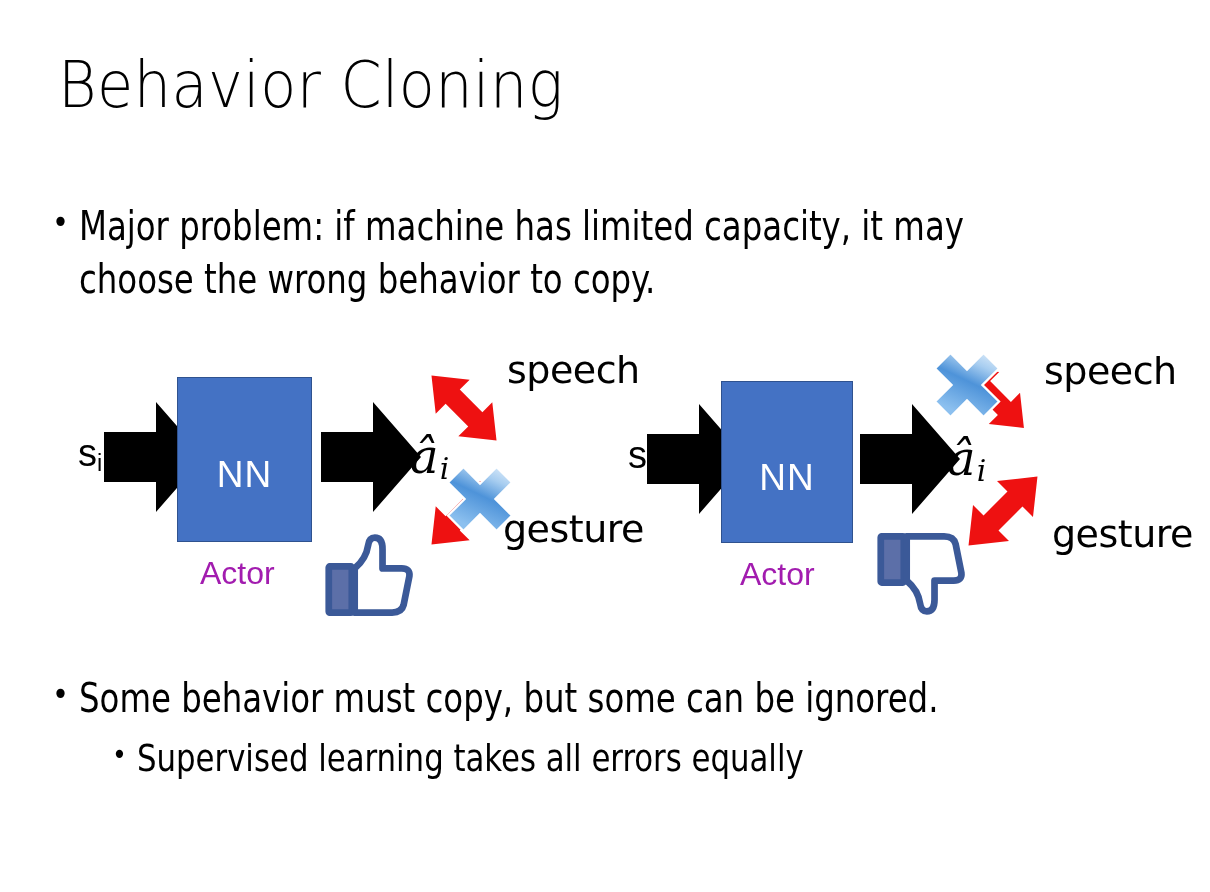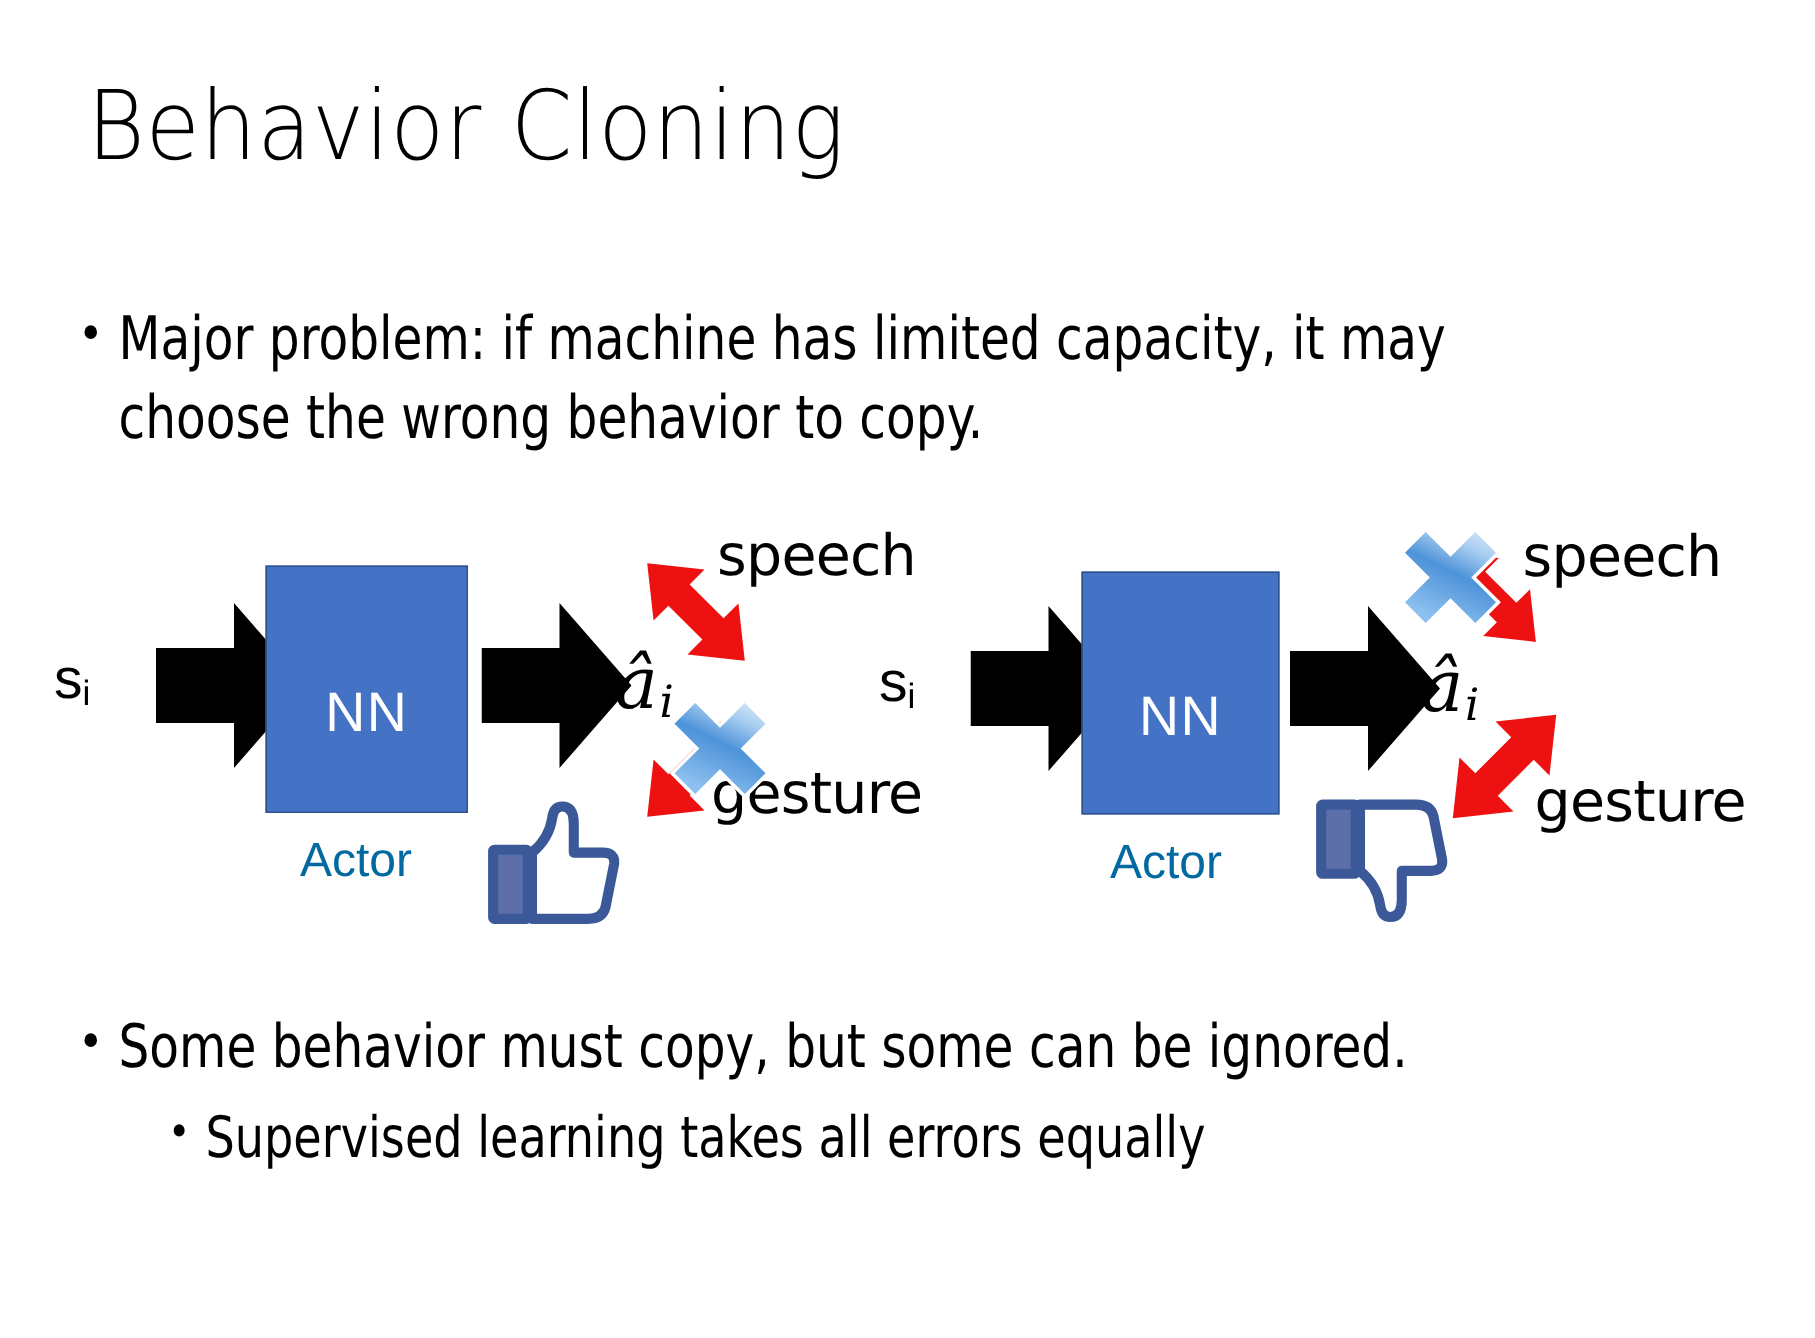--- a/index.html
+++ b/index.html
@@ -92,20 +92,21 @@
     height: 300px;
   }
   #diagram-left  { left: 18px;  width: 600px; }
   #diagram-right { left: 568px; width: 620px; }
 
   .s-label {
     position: absolute;
     font-size: 38px;
     color: #000;
     font-family: "Liberation Sans", sans-serif;
+    margin-left: 42px;
   }
   .s-label sub {
     font-size: 0.62em;
     vertical-align: baseline;
     position: relative;
     bottom: -0.22em;
   }
 
   .nn-box {
     position: absolute;
@@ -120,21 +121,21 @@
     color: #ffffff;
     font-size: 37px;
     font-family: "Liberation Sans", sans-serif;
     letter-spacing: 1px;
     margin-top: 31px;
   }
 
   .actor-label {
     position: absolute;
     font-size: 32px;
-    color: #0369a1;
+    color: #a21caf;
     font-family: "Liberation Sans", sans-serif;
     white-space: nowrap;
   }
 
   .block-arrow {
     position: absolute;
   }
 
   .a-hat {
     position: absolute;
@@ -153,20 +154,21 @@
     left: 1px;
   }
 
   .out-label {
     position: absolute;
     font-size: 38px;
     color: #000;
     font-family: "DejaVu Sans", sans-serif;
     white-space: nowrap;
     letter-spacing: -0.5px;
+    margin-left: 29px;
   }
 
   .red-arrow { position: absolute; }
   .blue-x    { position: absolute; }
   .thumb     { position: absolute; }
 </style>
 </head>
 <body>
 
 <div id="slide">

